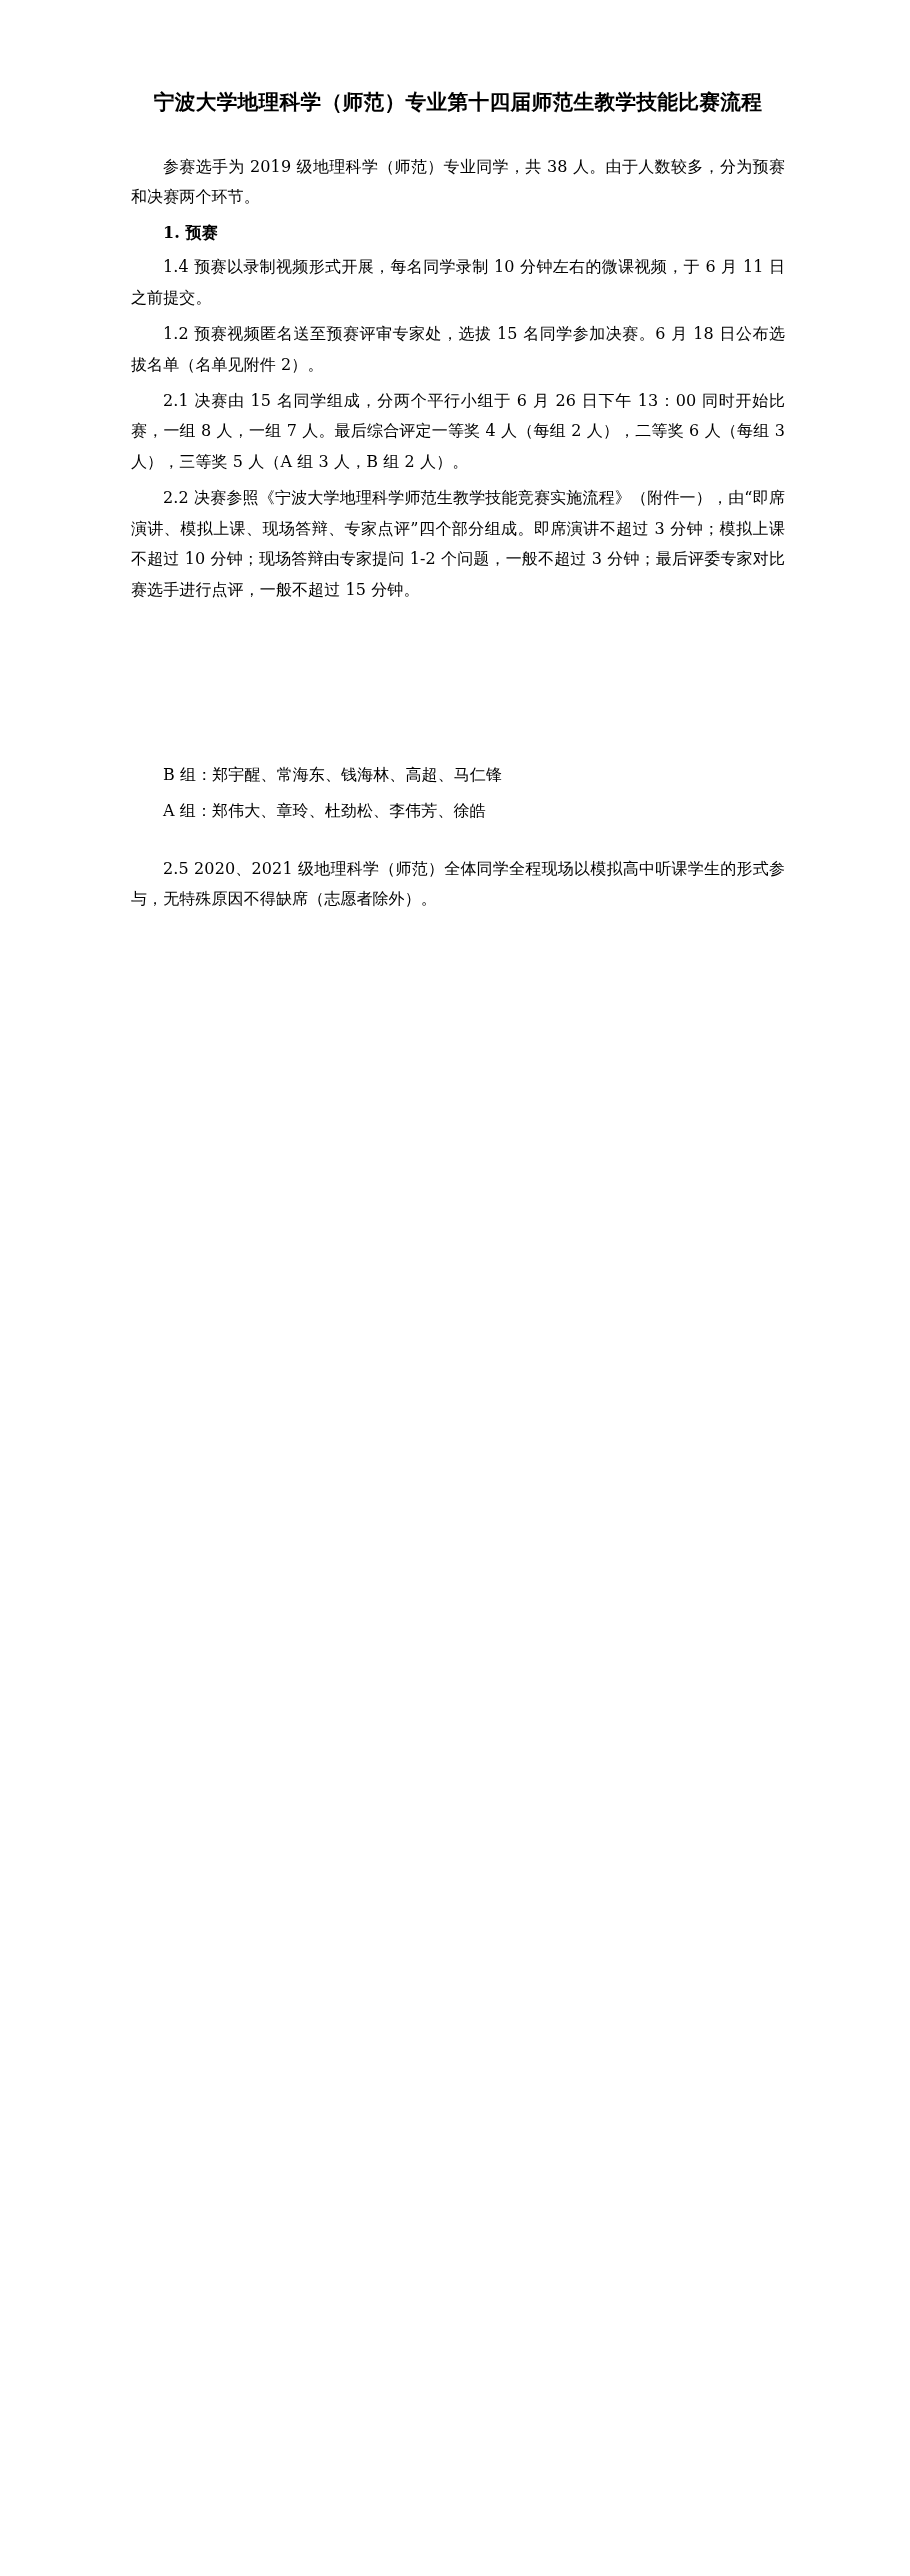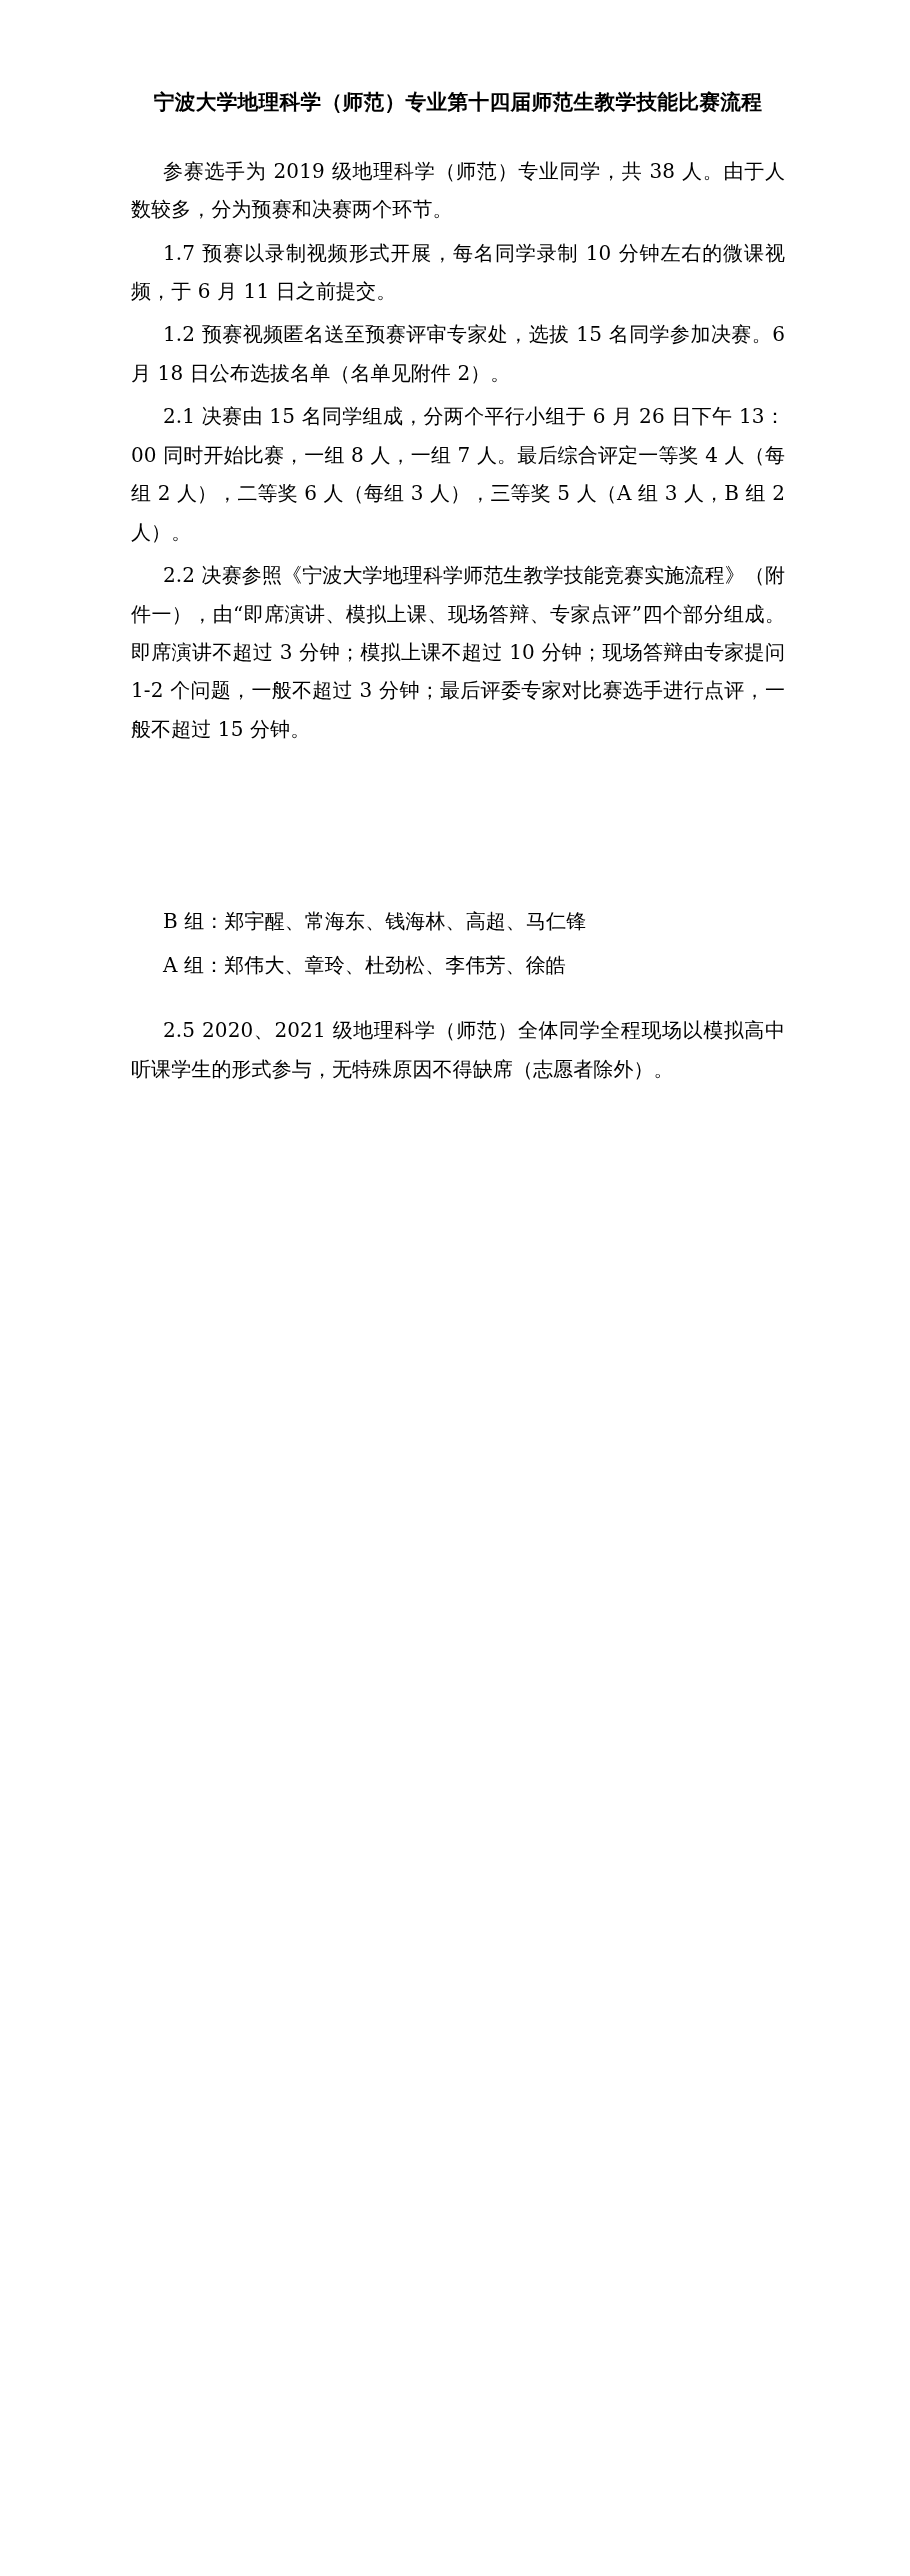--- a/index.html
+++ b/index.html
@@ -31,21 +31,21 @@
     font-size: 20.7px;
     font-weight: bold;
     line-height: 1.62;
     text-align: center;
     letter-spacing: 0.3px;
     margin: 0 0 32px 0;
     font-family: "DejaVu Serif", "Liberation Serif", serif;
   }
   p {
     margin: 0 0 5.2px 0;
-    font-size: 20px;
+    font-size: 16px;
     line-height: 1.92;
     text-align: justify;
     text-justify: inter-ideograph;
     letter-spacing: 0.1px;
   }
   .indent2 {
     text-indent: 32px;
   }
   .heading {
     font-weight: bold;
@@ -66,22 +66,23 @@
 </head>
 <body>
 
 <div class="page">
   <div class="doc-body">
 
     <h1 class="doc-title">宁波大学地理科学（师范）专业第十四届师范生教学技能比赛流程</h1>
 
     <p class="indent2">参赛选手为 2019 级地理科学（师范）专业同学，共 38 人。由于人数较多，分为预赛和决赛两个环节。</p>
 
+    <p class="heading">1. 预赛</p>
 
-    <p class="indent2">1.7 预赛以录制视频形式开展，每名同学录制 10 分钟左右的微课视频，于 6 月 11 日之前提交。</p>
+    <p class="indent2">1.4 预赛以录制视频形式开展，每名同学录制 10 分钟左右的微课视频，于 6 月 11 日之前提交。</p>
 
     <p class="indent2">1.2 预赛视频匿名送至预赛评审专家处，选拔 15 名同学参加决赛。6 月 18 日公布选拔名单（名单见附件 2）。</p>
 
 
     <p class="indent2">2.1 决赛由 15 名同学组成，分两个平行小组于 6 月 26 日下午 13：00 同时开始比赛，一组 8 人，一组 7 人。最后综合评定一等奖 4 人（每组 2 人），二等奖 6 人（每组 3 人），三等奖 5 人（A 组 3 人，B 组 2 人）。</p>
 
     <p class="indent2">2.2 决赛参照《宁波大学地理科学师范生教学技能竞赛实施流程》（附件一），由“即席演讲、模拟上课、现场答辩、专家点评”四个部分组成。即席演讲不超过 3 分钟；模拟上课不超过 10 分钟；现场答辩由专家提问 1-2 个问题，一般不超过 3 分钟；最后评委专家对比赛选手进行点评，一般不超过 15 分钟。</p>
 
 
     <div class="gap-block"></div>

